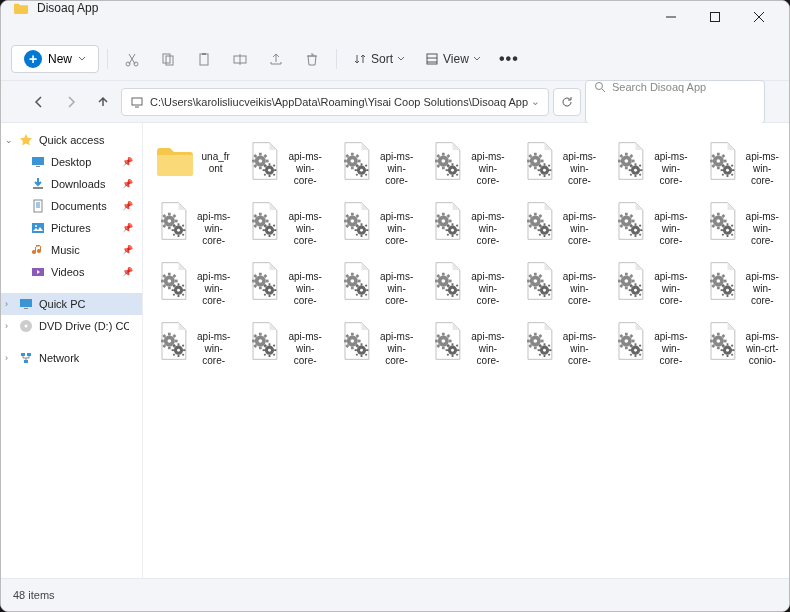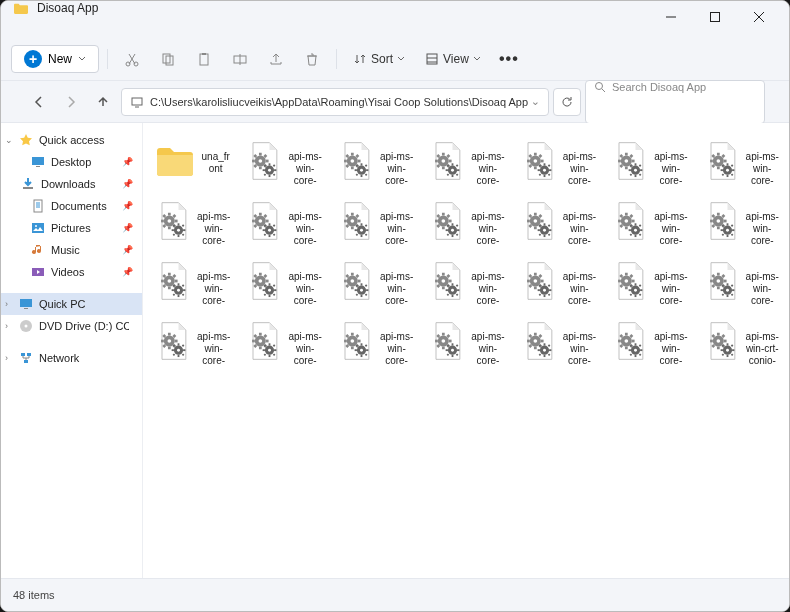--- a/index.html
+++ b/index.html
@@ -187,21 +187,21 @@
       <div class="sitem" style="padding-left:30px">
         <span class="sicon">
             <svg viewBox="0 0 14 14">
               <rect x="1" y="2" width="12" height="8" fill="#3a95d6"></rect>
               <rect x="5" y="11" width="4" height="1" fill="#888"></rect>
             </svg>
           </span>
         <span>Desktop</span>
           <span class="pin">📌</span>
       </div>
-      <div class="sitem" style="padding-left:20px">
+      <div class="sitem" style="padding-left:30px">
         <span class="sicon">
             <svg viewBox="0 0 14 14">
               <path fill="#3a95d6" d="M7 1v7m-3-3l3 3 3-3" stroke="#3a95d6" stroke-width="2"></path>
               <rect x="2" y="10" width="10" height="2" fill="#888"></rect>
             </svg>
           </span>
         <span>Downloads</span>
           <span class="pin">📌</span>
       </div>
       <div class="sitem" style="padding-left:30px">

